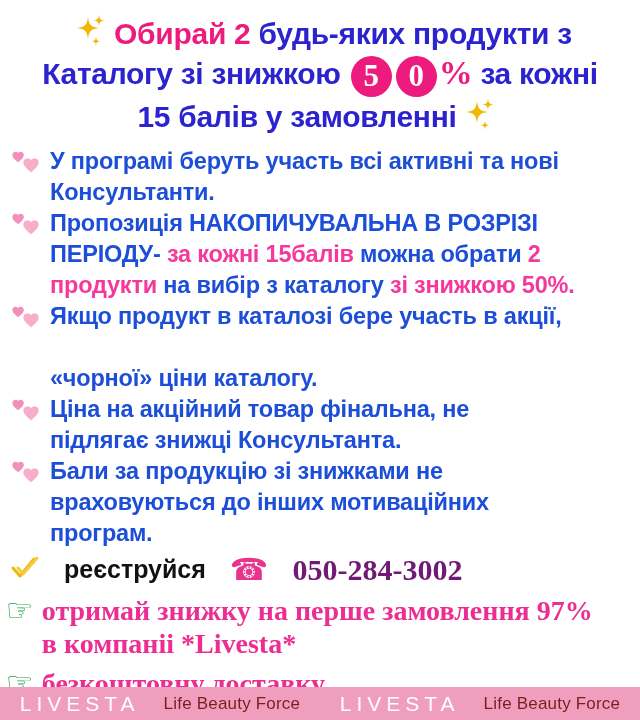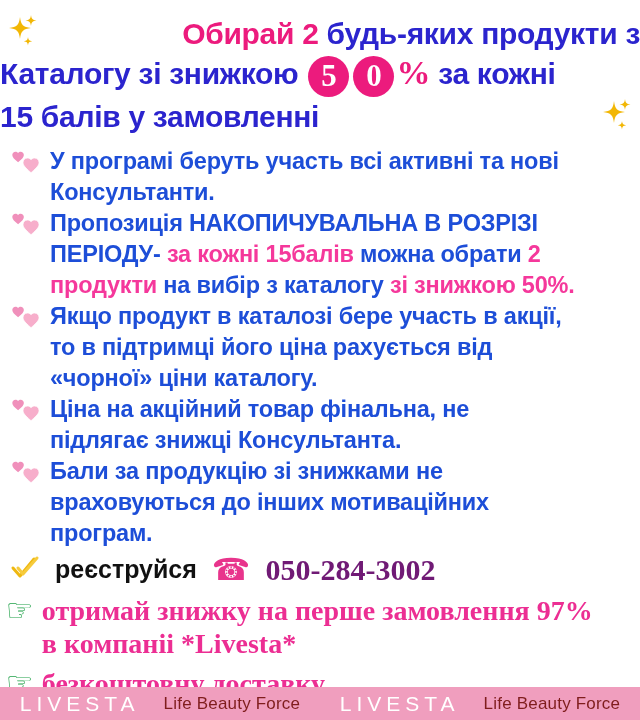--- a/index.html
+++ b/index.html
@@ -1,38 +1,38 @@
 <!DOCTYPE html>
 <html><head>
 <meta charset="utf-8">
 <style>
   html,body{margin:0;padding:0;background:#fff;}
   body{width:640px;height:720px;overflow:hidden;font-family:"Liberation Sans",sans-serif;}
   .page{position:relative;width:640px;height:720px;background:#ffffff;}
 
   
   .headline{padding-top:13px;text-align:center;font-weight:bold;}
-  .hline{display:flex;justify-content:space-between;align-items:center;min-height:40px;font-size:30px;letter-spacing:-0.3px;}
+  .hline{display:flex;justify-content:center;align-items:center;min-height:40px;font-size:30px;letter-spacing:-0.3px;}
   .hline .seg-pink{color:#EC1B7D;}
   .hline .seg-blue{color:#2B24CE;}
   .seg-circle{display:inline-flex;align-items:center;justify-content:center;width:41px;height:41px;border-radius:50%;
     background:#EC1B7D;color:#fff;font-family:"Liberation Serif",serif;font-size:31px;font-weight:bold;margin:0 2px;vertical-align:middle;}
   .seg-pct{color:#EC1B7D;font-family:"Liberation Serif",serif;font-size:34px;}
   .sparkle{flex:0 0 auto;margin:0 6px;}
 
   
   .bullets{margin:8px 0 0 0;padding:0 8px 0 10px;list-style:none;}
   .bullet{display:flex;align-items:flex-start;}
   .bullet .icon{flex:0 0 40px;padding-top:4px;}
   .bullet-text{font-size:23.5px;line-height:31px;font-weight:bold;color:#1b1b1b;letter-spacing:-0.2px;}
   .seg-black{color:#1d4ed8;}
   .seg-pink{color:#F5389B;}
 
   
-  .register-row{display:flex;align-items:center;gap:15px;padding-left:10px;margin-top:3px;height:36px;}
+  .register-row{display:flex;align-items:center;gap:24px;padding-left:10px;margin-top:3px;height:36px;}
   .register-label{font-size:25px;font-weight:bold;color:#111;}
   .phone-glyph{color:#E8348C;font-size:31px;font-family:"DejaVu Sans",sans-serif;line-height:1;}
   .phone-number{font-family:"Liberation Serif",serif;font-weight:bold;font-size:30px;color:#701a75;text-align:center;}
 
   
   .offers{padding:6px 0 0 6px;}
   .offer{display:flex;align-items:flex-start;gap:8px;margin-bottom:7px;}
   .finger-icon{color:#23A24B;font-size:31px;font-family:"DejaVu Sans",sans-serif;line-height:33px;flex:0 0 auto;}
   .offer-text{font-family:"Liberation Serif",serif;font-weight:bold;font-size:28px;line-height:33px;color:#EC2E93;}
   .seg-serifpink{color:#EC2E93;}
@@ -105,21 +105,21 @@
       <span class="icon">
         <svg width="34" height="28" viewBox="0 0 36 30">
           <g transform="translate(1,0) scale(0.62)">
               <path d="M12 21.35l-1.45-1.32C5.4 15.36 2 12.28 2 8.5 2 5.42 4.42 3 7.5 3c1.74 0 3.41.81 4.5 2.09C13.09 3.81 14.76 3 16.5 3 19.58 3 22 5.42 22 8.5c0 3.78-3.4 6.86-8.55 11.54L12 21.35z" fill="#F090BB"></path>
             </g>
           <g transform="translate(12,6) scale(0.86)">
               <path d="M12 21.35l-1.45-1.32C5.4 15.36 2 12.28 2 8.5 2 5.42 4.42 3 7.5 3c1.74 0 3.41.81 4.5 2.09C13.09 3.81 14.76 3 16.5 3 19.58 3 22 5.42 22 8.5c0 3.78-3.4 6.86-8.55 11.54L12 21.35z" fill="#F7AECB" stroke="#ffffff" stroke-width="1"></path>
             </g>
         </svg>
       </span>
-      <span class="bullet-text"><span class="seg seg-black">Якщо продукт в каталозі бере участь в акції,</span><br><span class="seg seg-black">то в підтримці його ціна рахується від</span><br><span class="seg seg-black">«чорної» ціни каталогу.</span></span>
+      <span class="bullet-text"><span class="seg seg-black">Якщо продукт в каталозі бере участь в акції,</span><br><br><span class="seg seg-black">«чорної» ціни каталогу.</span></span>
     </li>
     <li class="bullet">
       <span class="icon">
         <svg width="34" height="28" viewBox="0 0 36 30">
           <g transform="translate(1,0) scale(0.62)">
               <path d="M12 21.35l-1.45-1.32C5.4 15.36 2 12.28 2 8.5 2 5.42 4.42 3 7.5 3c1.74 0 3.41.81 4.5 2.09C13.09 3.81 14.76 3 16.5 3 19.58 3 22 5.42 22 8.5c0 3.78-3.4 6.86-8.55 11.54L12 21.35z" fill="#F090BB"></path>
             </g>
           <g transform="translate(12,6) scale(0.86)">
               <path d="M12 21.35l-1.45-1.32C5.4 15.36 2 12.28 2 8.5 2 5.42 4.42 3 7.5 3c1.74 0 3.41.81 4.5 2.09C13.09 3.81 14.76 3 16.5 3 19.58 3 22 5.42 22 8.5c0 3.78-3.4 6.86-8.55 11.54L12 21.35z" fill="#F7AECB" stroke="#ffffff" stroke-width="1"></path>
             </g>

